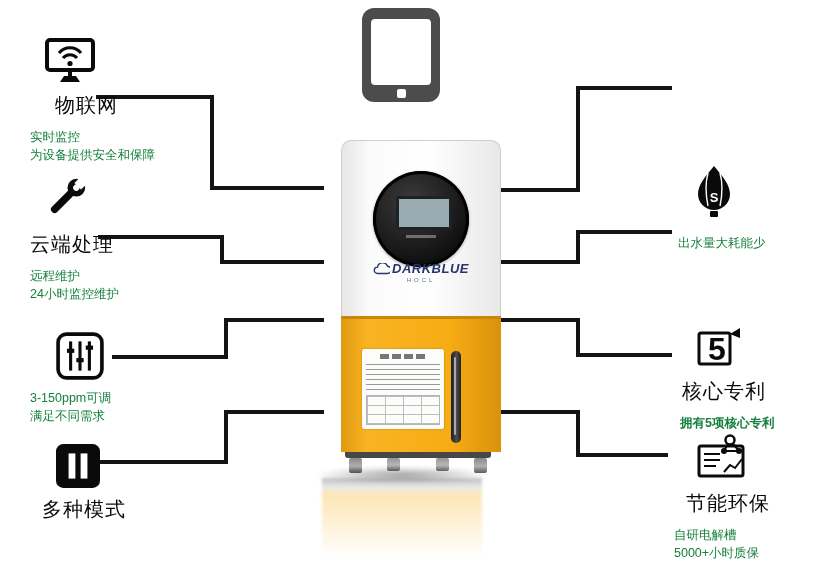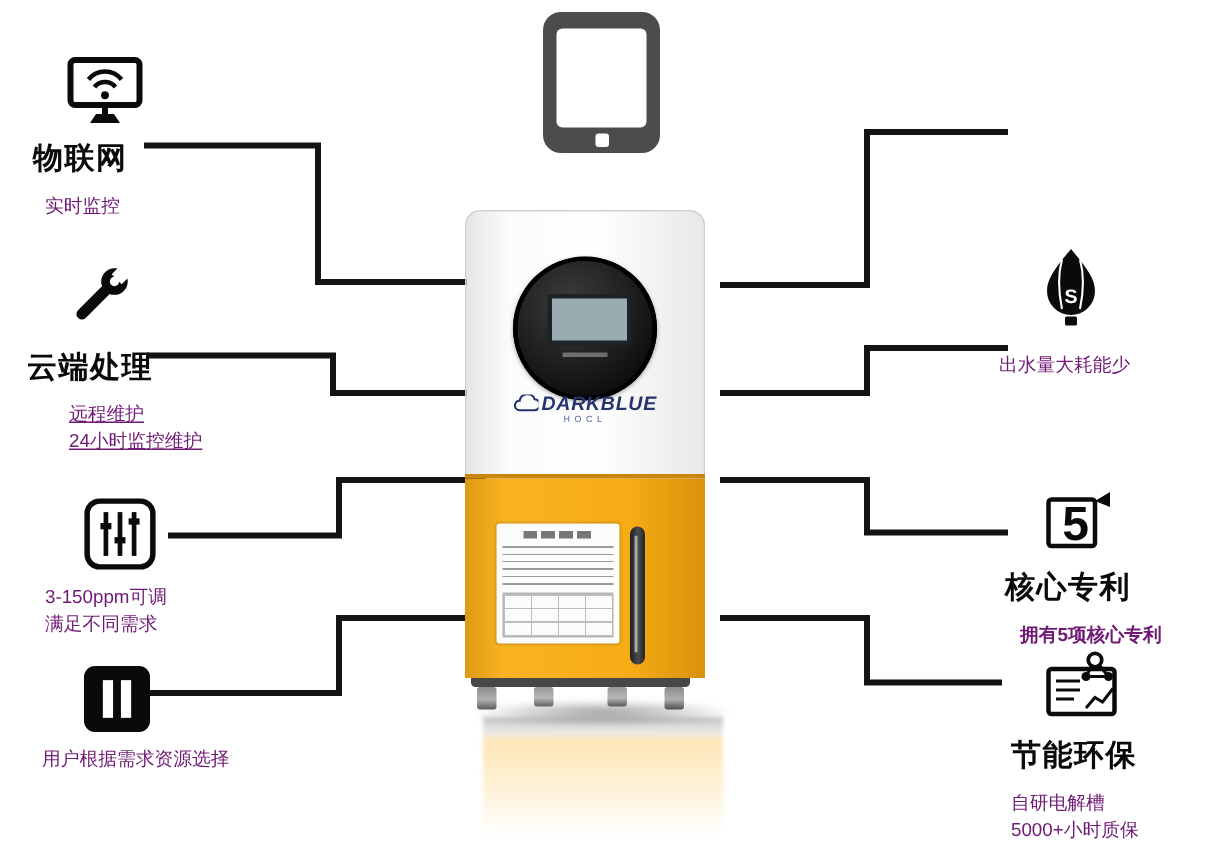--- a/index.html
+++ b/index.html
@@ -7,41 +7,41 @@
        font-family:"Liberation Sans","DejaVu Sans",sans-serif;color:#0a0a0a;}
   #stage{position:absolute;left:0;top:0;width:819px;height:570px;}
 
   
   #connectors{position:absolute;left:0;top:0;width:819px;height:570px;pointer-events:none;}
   #connectors polyline{fill:none;stroke:#141414;stroke-width:4;}
 
   
   .feat{position:absolute;}
   .icon-wrap{width:96px;height:54px;display:flex;justify-content:center;align-items:flex-end;}
-  .feat-title{width:96px;text-align:left;font-size:20px;font-weight:bold;letter-spacing:1px;margin-top:8px;white-space:nowrap;}
-  .feat-subs{margin-top:9px;font-size:12.5px;line-height:1.45;color:#701a75;white-space:nowrap;}
+  .feat-title{width:96px;text-align:right;font-size:20px;font-weight:normal;letter-spacing:1px;margin-top:8px;white-space:nowrap;}
+  .feat-subs{margin-top:9px;font-size:12.5px;line-height:1.45;color:#15803d;white-space:nowrap;}
   .feat-subs div{white-space:nowrap;}
 
   #fL1{left:22px;top:30px;}  #fL1 .feat-subs{margin-left:8px;}
-  #fL2{left:18px;top:169px;} #fL2 .feat-subs{margin-left:28px;text-decoration:underline;}
+  #fL2{left:18px;top:169px;} #fL2 .feat-subs{margin-left:12px;}
   #fL3{left:32px;top:326px;} #fL3 .feat-subs{margin-left:-2px;}
   #fL4{left:30px;top:434px;} #fL4 .feat-subs{margin-left:-2px;}
 
   #fR1{left:672px;top:30px;}  #fR1 .feat-subs{margin-left:3px;}
-  #fR2{left:666px;top:164px;} #fR2 .feat-subs{margin-top:16px;font-family:Liberation Serif, serif;}
+  #fR2{left:666px;top:164px;} #fR2 .feat-subs{margin-left:12px;margin-top:16px;font-family:Liberation Serif, serif;}
   #fR3{left:670px;top:316px;} #fR3 .feat-subs{margin-left:10px;font-weight:bold;}
   #fR4{left:674px;top:428px;} #fR4 .feat-subs{}
 
   
   #tablet{position:absolute;left:362px;top:8px;width:78px;height:94px;background:#4c4c4c;border-radius:12px;}
   #tablet .screen{position:absolute;left:9px;right:9px;top:11px;bottom:17px;background:#ffffff;border-radius:4px;}
   #tablet .home-btn{position:absolute;left:50%;bottom:4px;width:9px;height:9px;margin-left:-4.5px;background:#ffffff;border-radius:2px;}
 
   
-  #machine{position:absolute;left:310px;top:140px;width:154px;height:335px;}
+  #machine{position:absolute;left:341px;top:140px;width:154px;height:335px;}
   .m-top{position:absolute;left:0;top:0;width:158px;height:176px;border:1px solid #cfcfcf;border-bottom:none;
          border-radius:10px 10px 0 0;
          background:linear-gradient(90deg,#e6e6e6,#fbfbfb 18%,#ffffff 55%,#e8e8e8);}
   .m-circle{position:absolute;left:31px;top:30px;width:96px;height:96px;border-radius:50%;
          background:radial-gradient(circle at 40% 32%,#3c3c3c,#0f0f0f 72%);
          box-shadow:inset 0 0 0 3px #000,0 1px 3px rgba(0,0,0,.35);}
   .m-lcd{position:absolute;left:23px;top:25px;width:50px;height:28px;background:#9aacb2;
          border:3px solid #1c2226;border-radius:2px;}
   .m-lcd-sub{position:absolute;left:33px;top:64px;width:30px;height:3px;background:rgba(255,255,255,.35);}
   .m-logo{position:absolute;left:0;top:120px;width:100%;text-align:center;color:#25346f;}
@@ -104,20 +104,21 @@
         <path d="M15 17 a14 14 0 0 1 22 0" fill="none" stroke="#0a0a0a" stroke-width="3"></path>
         <path d="M19 22 a9 9 0 0 1 14 0" fill="none" stroke="#0a0a0a" stroke-width="3"></path>
         <circle cx="26" cy="27.5" r="2.6" fill="#0a0a0a"></circle>
         <path d="M26 34 v6" stroke="#0a0a0a" stroke-width="4"></path>
         <path d="M16 46 h20 l-4 -6 h-12 z" fill="#0a0a0a"></path>
       </svg>
     </div>
     <div class="feat-title">物联网</div>
     <div class="feat-subs">
       <div>实时监控</div>
+      <div>为设备提供安全和保障</div>
     </div>
   </div>
 
   <div class="feat" id="fL2">
     <div class="icon-wrap">
       <svg width="50" height="50" viewBox="0 0 48 48">
         <g transform="rotate(45 24 24)">
           <circle cx="24" cy="10" r="8.5" fill="#0a0a0a"></circle>
           <rect x="19.5" y="-2" width="9" height="10" fill="#ffffff"></rect>
           <circle cx="24" cy="10" r="3" fill="#ffffff"></circle>
@@ -151,23 +152,21 @@
   </div>
 
   <div class="feat" id="fL4">
     <div class="icon-wrap">
       <svg width="44" height="44" viewBox="0 0 42 42">
         <rect x="0" y="0" width="42" height="42" rx="7" fill="#0a0a0a"></rect>
         <rect x="12" y="9" width="6.5" height="24" fill="#ffffff"></rect>
         <rect x="23.5" y="9" width="6.5" height="24" fill="#ffffff"></rect>
       </svg>
     </div>
-    <div class="feat-subs">
-      <div>用户根据需求资源选择</div>
-    </div>
+    <div class="feat-title">多种模式</div>
   </div>
 
 
   <div class="feat" id="fR2">
     <div class="icon-wrap">
       <svg width="40" height="54" viewBox="0 0 40 54">
         <path d="M20 2 C29 13 36 21 36 30 a16 16 0 0 1 -32 0 C4 21 11 13 20 2 z" fill="#0a0a0a"></path>
         <path d="M14 9 C11.5 18 11.5 30 14 42" fill="none" stroke="#ffffff" stroke-width="1.4"></path>
         <path d="M26 9 C28.5 18 28.5 30 26 42" fill="none" stroke="#ffffff" stroke-width="1.4"></path>
         <text x="20" y="38" text-anchor="middle" font-size="13" font-weight="bold" fill="#ffffff">S</text>

